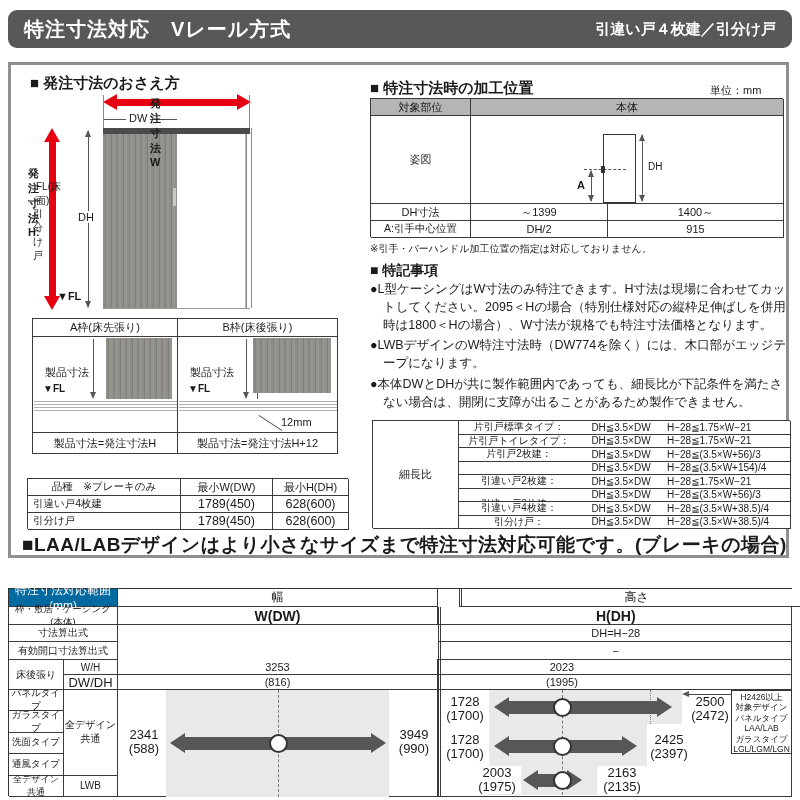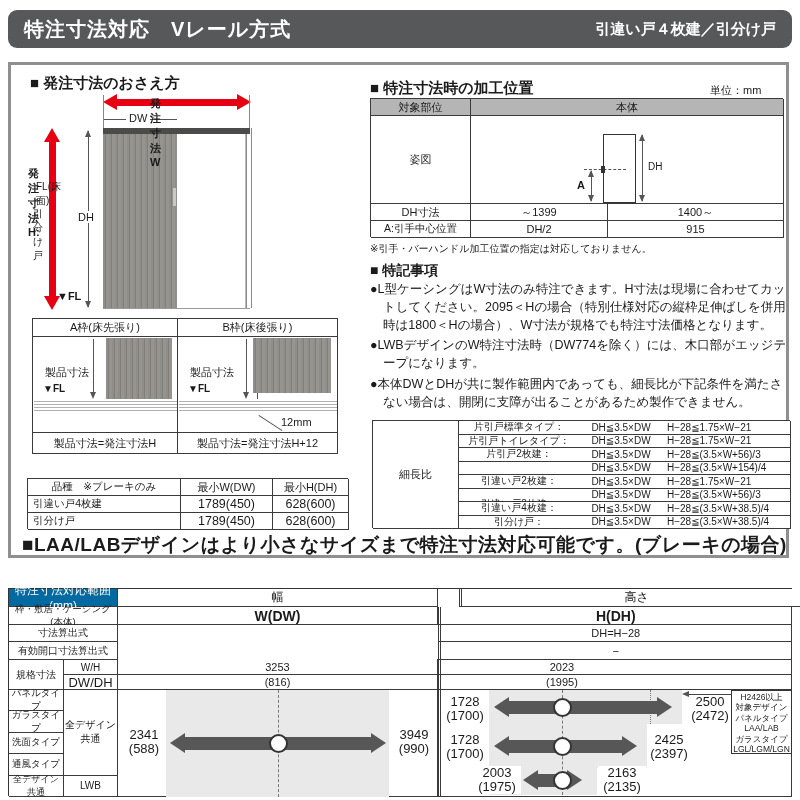--- a/index.html
+++ b/index.html
@@ -229,21 +229,21 @@
     <div class="cell" style="left:109px;top:18px;width:320px;height:18px;font-size:14px;font-weight:bold;">W(DW)</div>
     <div class="cell" style="left:429px;top:18px;width:353.5px;height:18px;font-size:14px;font-weight:bold;border-left:3px double #3a3a3a;">H(DH)</div>
 
     <div class="cell" style="left:0;top:36px;width:109px;height:17px;font-size:10px;">寸法算出式</div>
     <div class="cell" style="left:429px;top:36px;width:353.5px;height:17px;font-size:11px;border-left:3px double #3a3a3a;">DH=H−28</div>
 
     <div class="cell" style="left:0;top:53px;width:109px;height:18px;font-size:10px;">有効開口寸法算出式</div>
     <div class="cell" style="left:109px;top:70px;width:320px;height:18px;font-size:14px;">納まり図参照</div>
     <div class="cell" style="left:429px;top:53px;width:353.5px;height:18px;font-size:11px;border-left:3px double #3a3a3a;">−</div>
 
-    <div class="cell" style="left:0;top:71px;width:55px;height:30px;font-size:10px;">規格寸法</div>
+    <div class="cell" style="left:0;top:71px;width:55px;height:30px;font-size:10px;">床後張り</div>
     <div class="cell" style="left:55px;top:71px;width:54px;height:15px;font-size:10px;">W/H</div>
     <div class="cell" style="left:55px;top:86px;width:54px;height:15px;font-size:13px;">DW/DH</div>
     <div class="cell" style="left:109px;top:71px;width:320px;height:15px;font-size:11px;">3253</div>
     <div class="cell" style="left:109px;top:86px;width:320px;height:15px;font-size:11px;">(816)</div>
     <div class="cell" style="left:429px;top:71px;width:353.5px;height:15px;font-size:11px;border-left:3px double #3a3a3a;justify-content:flex-start;">
       <span style="position:absolute;left:71px;width:100px;text-align:center;">2023</span>
     </div>
     <div class="cell" style="left:429px;top:86px;width:353.5px;height:15px;font-size:11px;border-left:3px double #3a3a3a;justify-content:flex-start;">
       <span style="position:absolute;left:71px;width:100px;text-align:center;">(1995)</span>
     </div>

